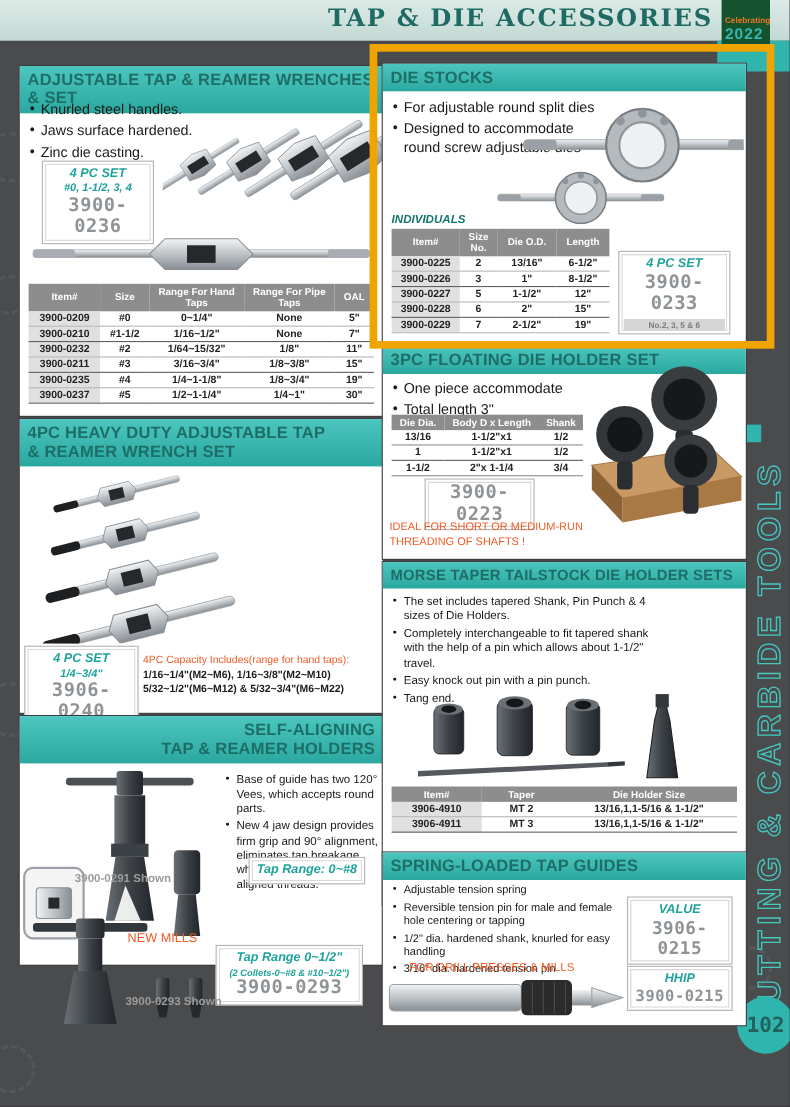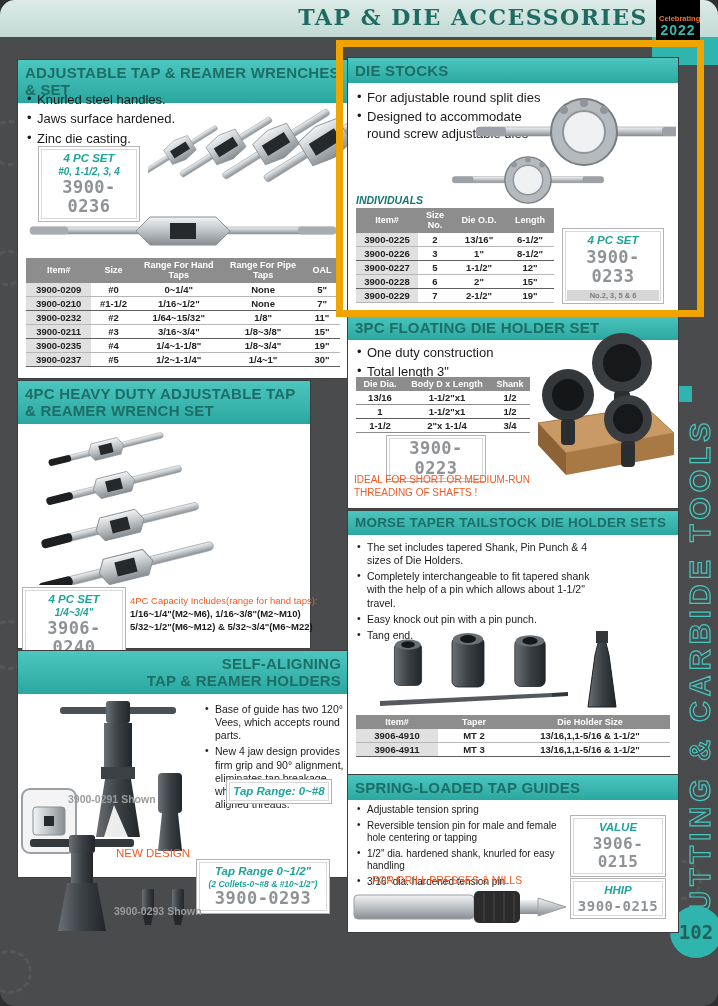--- a/index.html
+++ b/index.html
@@ -1,30 +1,30 @@
 <!DOCTYPE html>
 <html><head>
 <meta charset="utf-8">
 <style>
   * { box-sizing: border-box; }
   body { margin:0; background:#2e2f31; }
   #page {
     position:relative; width:718px; height:1006px; margin:0 auto;
     background:#4a4b4d; overflow:hidden;
-    font-family:"Liberation Sans", sans-serif; color:#1a1a1a;border-radius:15px;
+    font-family:"Liberation Sans", sans-serif; color:#1a1a1a;
   }
   
   .header-band { position:absolute; left:0; top:0; width:718px; height:37px;
     background:linear-gradient(#dcebe7,#c3d9d4); }
   .header-title { position:absolute; top:4px; right:70px;
     font-family:"DejaVu Serif", serif; font-weight:bold; font-size:22px;
     letter-spacing:1.5px; color:#1f6b63; }
   .top-teal { position:absolute; right:0; top:37px; width:66px; height:28px; background:#2fb5ad; }
-  .badge { position:absolute; right:18px; top:0; width:44px; height:42px; background:#000000;
-    text-align:center; padding:2px 3px; }
+  .badge { position:absolute; right:18px; top:0; width:44px; height:42px; background:#14532d;
+    text-align:left; padding:2px 3px; }
   .badge-celebrating { color:#e87722; font-size:7.5px; font-weight:bold; display:block; margin-top:12px; }
   .badge-year { color:#35b8b0; font-size:14px; font-weight:bold; letter-spacing:1px; display:block; line-height:1; }
   
   .sidebar-text { position:absolute; right:1px; top:400px; height:556px;
     writing-mode:vertical-rl; transform:rotate(180deg);
     font-size:29px; letter-spacing:5px; font-weight:bold; color:#45c8c0;
     text-align:center; }
   @supports (-webkit-text-stroke: 1px #000) {
     .sidebar-text { color:transparent; -webkit-text-stroke:1.2px #45c8c0; }
   }
@@ -220,21 +220,21 @@
             <td>3900-0237</td>
             <td>#5</td>
             <td>1/2~1-1/4"</td>
             <td>1/4~1"</td>
             <td>30"</td>
           </tr>
         </tbody>
       </table>
   </div>
 
-  <div class="card" style="left:18px; top:381px; width:292px; height:267px;">
+  <div class="card" style="left:18px; top:381px; width:330px; height:267px;">
     <div class="card-bar">
       <div>4PC  HEAVY DUTY ADJUSTABLE TAP</div>
       <div>&amp; REAMER WRENCH SET</div>
     </div>
     <svg class="abs" style="left:0; top:46px;" width="210" height="158" viewBox="0 0 210 158">
       <use href="#wr2" transform="translate(88,22) rotate(-14) scale(0.95)"></use>
       <use href="#wr2" transform="translate(96,58) rotate(-14) scale(1.12)"></use>
       <use href="#wr2" transform="translate(102,98) rotate(-14) scale(1.30)"></use>
       <use href="#wr2" transform="translate(108,140) rotate(-14) scale(1.45)"></use>
     </svg>
@@ -289,21 +289,21 @@
       </g>
       <g transform="translate(158,196)">
         <rect x="-6" y="0" width="12" height="22" rx="2" fill="url(#darkV)"></rect>
         <path d="M-6,22 L6,22 L3,36 L-3,36 Z" fill="#26292c"></path>
       </g>
     </svg>
     <div class="caption abs" style="left:50px; top:142px;">3900-0291 Shown</div>
     <div class="pbox" style="left:208px; top:128px; width:106px;">
       <div class="teal-it">Tap Range: 0~#8</div>
     </div>
-    <div class="orange abs" style="left:98px; top:196px; font-size:11.5px;">NEW DESIGN</div>
+    <div class="orange abs" style="left:98px; top:196px; font-size:11.5px;">NEW MILLS</div>
     <div class="pbox" style="left:178px; top:208px; width:134px;">
       <div class="teal-it">Tap Range 0~1/2"</div>
       <div class="teal-it-sm">(2 Collets-0~#8 &amp; #10~1/2")</div>
       <div class="part-num">3900-0293</div>
     </div>
     <div class="caption abs" style="left:96px; top:254px;">3900-0293 Shown</div>
   </div>
 
   <div class="card" style="left:348px; top:58px; width:330px; height:254px;">
     <div class="card-bar">DIE STOCKS</div>
@@ -361,21 +361,21 @@
     <div class="pbox" style="left:214px; top:170px; width:102px; padding-bottom:2px;">
       <div class="teal-it">4 PC SET</div>
       <div class="part-num">3900-0233</div>
       <div class="pbox-note">No.2, 3, 5 &amp; 6</div>
     </div>
   </div>
 
   <div class="card" style="left:348px; top:315px; width:330px; height:193px;">
     <div class="card-bar">3PC FLOATING DIE HOLDER SET</div>
     <ul class="bullets abs" style="left:8px; top:30px; width:180px;">
-        <li>One duty construction</li>
+        <li>One piece accommodate</li>
         <li>Total length 3"</li>
       </ul>
     <svg class="abs" style="right:2px; top:8px;" width="152" height="170" viewBox="0 0 152 170">
       <path d="M14,100 L122,84 L150,110 L42,130 Z" fill="#c99a66" stroke="#a87945"></path>
       <path d="M42,130 L150,110 L150,132 L42,152 Z" fill="#a87945"></path>
       <path d="M14,100 L42,130 L42,152 L14,122 Z" fill="#8d6336"></path>
       <g transform="translate(98,40)">
           <circle r="30" fill="#3a3d40"></circle>
           <circle r="19" fill="#16181a"></circle>
           <rect x="-8" y="28" width="16" height="22" rx="4" fill="#2b2e31"></rect>

